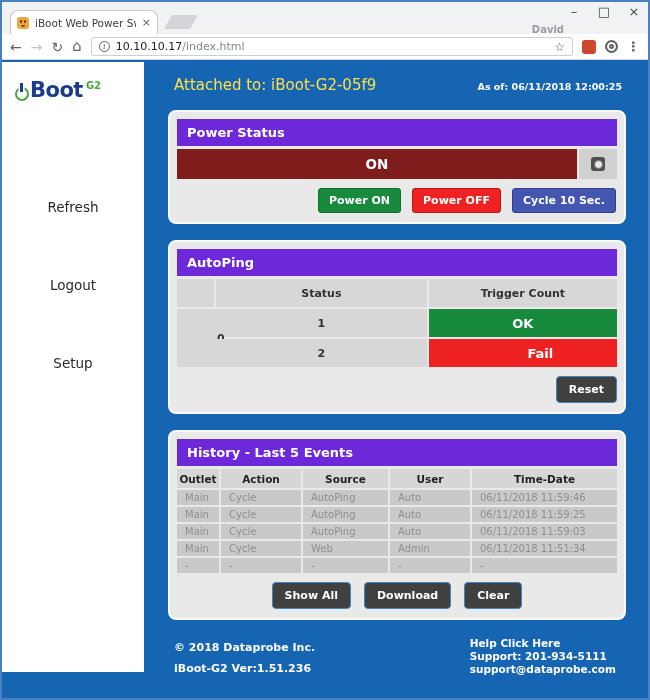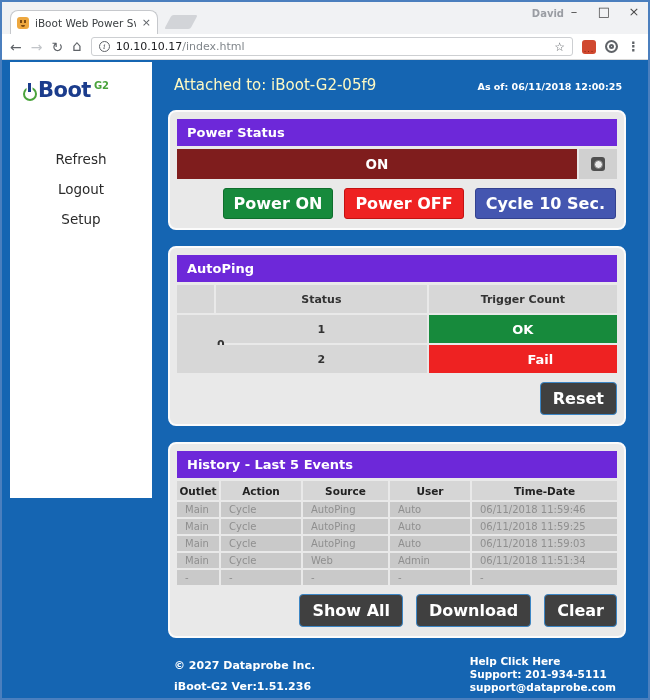--- a/index.html
+++ b/index.html
@@ -1,21 +1,21 @@
 <!DOCTYPE html>
 <html><head>
 <meta charset="utf-8">
 <style>
   * { margin:0; padding:0; box-sizing:border-box; }
   html,body { width:650px; height:700px; overflow:hidden; font-family:"DejaVu Sans", sans-serif; }
   .window { width:650px; height:700px; border:2px solid #4b7fbe; background:#1565b2; display:flex; flex-direction:column; }
 
   
   .tabstrip { height:32px; background:#f1f2f4; position:relative; flex:0 0 32px; }
-  .profile-name { position:absolute; right:84px; top:6px; font-size:10px; font-weight:bold; color:#9a9da3; }
+  .profile-name { position:absolute; right:84px; top:22px; font-size:10px; font-weight:bold; color:#9a9da3; }
   .win-controls { position:absolute; right:6px; top:2px; display:flex; gap:14px; color:#4a4a4a; font-size:13px; }
   .win-btn { width:16px; text-align:center; cursor:default; }
   .tab { position:absolute; left:8px; bottom:0; width:148px; height:24px; background:#fff;
          border:1px solid #c6c8cc; border-bottom:none; border-radius:8px 8px 0 0;
          display:flex; align-items:center; padding:0 6px; gap:6px; }
   .favicon { width:12px; height:12px; background:#eda73f; border-radius:3px; position:relative; flex:0 0 12px; }
   .favicon::before { content:''; position:absolute; width:2px; height:3px; background:#7c4a12; left:3px; top:3px; box-shadow:4px 0 0 #7c4a12; }
   .favicon::after { content:''; position:absolute; width:4px; height:2px; background:#7c4a12; left:4px; bottom:2px; border-radius:0 0 2px 2px; }
   .tab-title { font-size:10.5px; color:#3c4043; white-space:nowrap; overflow:hidden; flex:1; }
   .tab-close { font-size:11px; color:#5f6368; }
@@ -29,67 +29,67 @@
   .info-ic { width:11px; height:11px; border:1px solid #5f6368; border-radius:50%; font-size:8px; color:#5f6368; display:flex; align-items:center; justify-content:center; font-style:italic; font-family:"DejaVu Serif", serif; flex:0 0 11px; }
   .url { font-size:11px; color:#202124; white-space:nowrap; flex:1; }
   .url .path { color:#80868b; }
   .star-ic { font-size:12px; color:#5f6368; }
   .ext-red { width:14px; height:14px; background:#d0482f; border-radius:3px; display:flex; align-items:flex-end; justify-content:center; color:#7c1d0e; font-size:8px; line-height:9px; letter-spacing:1px; overflow:hidden; }
   .ext-ring { width:13px; height:13px; border:2px solid #5f6368; border-radius:50%; box-shadow:inset 0 0 0 2px #fff, inset 0 0 0 4px #5f6368; }
   .menu-ic { font-size:13px; color:#5f6368; font-weight:bold; }
 
   
   .page { flex:1; background:#1565b2; position:relative; overflow:hidden; }
-  .sidebar { position:absolute; left:8px; top:2px; width:142px; height:436px; background:#fff; }
+  .sidebar { position:absolute; left:0; top:2px; width:142px; height:610px; background:#fff; }
   .logo { display:flex; align-items:flex-start; padding:14px 0 0 12px; }
   .pwr-sym { position:relative; width:16px; height:24px; margin-top:7px; }
   .pwr-sym::before { content:''; position:absolute; left:1px; top:4px; width:10px; height:10px; border:2.5px solid #4aa33c; border-radius:50%; }
   .pwr-sym::after { content:''; position:absolute; left:6px; top:0px; width:3px; height:9px; background:#1b3c8c; box-shadow:0 0 0 1.5px #fff; }
   .logo-word { font-size:21px; font-weight:bold; color:#1b3c8c; letter-spacing:-0.5px; line-height:1.4; }
   .logo-sup { font-size:10px; font-weight:bold; color:#4aa33c; margin:4px 0 0 3px; }
   .side-nav { margin-top:44px; display:flex; flex-direction:column; gap:13px; text-align:center; }
-  .side-link { font-size:13.5px; color:#2a2a2a; cursor:pointer; line-height:17px; }
+  .side-link { font-size:13.5px; color:#2a2a2a; cursor:pointer; line-height:17px;margin-top:48px; }
 
   .main { margin-left:142px; height:100%; padding:16px 22px 0 24px; }
   .page-header { display:flex; justify-content:space-between; align-items:baseline; padding:0 4px 0 6px; }
-  .page-title { color:#fef9c3; font-size:15px; }
+  .page-title { color:#fde047; font-size:15px; }
   .as-of { color:#fff; font-size:9.5px; font-weight:bold; }
 
   .panel { background:#e9e9e9; border:2px solid #fbfbfb; border-radius:8px; padding:7px; margin-top:16px; }
   .panel-title { background:#6d28d9; color:#fff; font-weight:bold; font-size:13px; padding:6px 10px; }
 
   
   .power-row { display:flex; margin:3px 0 9px 0; gap:2px; }
   .on-bar { flex:1; height:30px; background:#7f1d1d; color:#fff; font-weight:bold; font-size:13.5px; display:flex; align-items:center; justify-content:center; }
   .icon-cell { width:38px; background:#d0d0d0; display:flex; align-items:center; justify-content:center; }
   .mini-icon { width:14px; height:14px; background:#4f4f4f; border-radius:3px; display:flex; align-items:center; justify-content:center; }
   .mini-icon span { width:9px; height:9px; background:#e8e8e8; border-radius:50%; border:1px solid #777; display:block; }
   .power-buttons { display:flex; justify-content:flex-end; gap:11px; padding:0 1px 2px 0; }
-  .btn { border:none; border-radius:3px; color:#fff; font-weight:bold; font-size:16px; padding:5px 10px; cursor:pointer; font-family:"DejaVu Sans", sans-serif; }
+  .btn { border:none; border-radius:3px; color:#fff; font-weight:bold; font-size:11px; padding:5px 10px; cursor:pointer; font-family:"DejaVu Sans", sans-serif; }
   .btn-green { background:#178a3c; border:1px solid #0f6e2d; }
   .btn-red { background:#ee2222; border:1px solid #c31212; }
   .btn-indigo { background:#4456b0; border:1px solid #33418f; }
   .btn-blue { background:#404040; border:1px solid #3c86c5; border-radius:4px; padding:6px 12px; }
 
   
   .ap-grid { display:grid; grid-template-columns:37px 215fr 192fr; gap:2px; margin-top:3px; }
   .ap-cell { background:#d7d7d7; display:flex; align-items:center; justify-content:center; }
   .ap-head { height:28px; font-weight:bold; font-size:11px; color:#333; }
   .ap-num { height:28px; font-weight:bold; font-size:11px; color:#333; }
   .ap-status { height:28px; color:#fff; font-weight:bold; font-size:13px; display:flex; align-items:center; justify-content:center; }
   .ap-ok { background:#178a3c; }
   .ap-fail { background:#ee2222;padding-left:35px; }
   .ap-trigger { grid-row:2 / span 2; background:#d7d7d7; display:flex; align-items:center; padding-left:40px; font-weight:bold; font-size:11px; color:#333; }
   .ap-footer { display:flex; justify-content:flex-end; margin-top:9px; padding-bottom:2px; }
 
   
   .hist-grid { display:grid; grid-template-columns:42px 80px 85px 80px 1fr; gap:2px; margin-top:3px; }
   .h-head { background:#d6d6d6; font-weight:bold; font-size:10.5px; color:#222; height:19px; display:flex; align-items:center; justify-content:center; }
   .h-cell { background:#c9c9c9; color:#8f8f8f; font-size:10px; height:15px; display:flex; align-items:center; padding-left:8px; overflow:hidden; white-space:nowrap; }
-  .hist-footer { display:flex; justify-content:flex-end; gap:13px; margin-top:9px; padding-bottom:2px; }
+  .hist-footer { display:flex; justify-content:center; gap:13px; margin-top:9px; padding-bottom:2px; }
 
   
   .page-footer { display:flex; justify-content:space-between; margin-top:17px; padding:0 10px 0 6px; }
   .f-left div { color:#fff; font-size:11px; font-weight:bold; line-height:1.95; }
   .f-right div { color:#fff; font-size:10.5px; font-weight:bold; line-height:1.25; }
   .f-link { cursor:pointer; }
 </style>
 </head>
 <body>
 
@@ -222,21 +222,21 @@
         </div>
         <div class="hist-footer">
           <button class="btn btn-blue">Show All</button>
           <button class="btn btn-blue">Download</button>
           <button class="btn btn-blue">Clear</button>
         </div>
       </div>
 
       <div class="page-footer">
         <div class="f-left">
-          <div>© 2027 Dataprobe Inc.</div>
+          <div>© 2018 Dataprobe Inc.</div>
           <div>iBoot-G2 Ver:1.51.236</div>
         </div>
         <div class="f-right">
           <div class="f-link">Help Click Here</div>
           <div>Support: 201-934-5111</div>
           <div class="f-link">support@dataprobe.com</div>
         </div>
       </div>
 
     </div>

